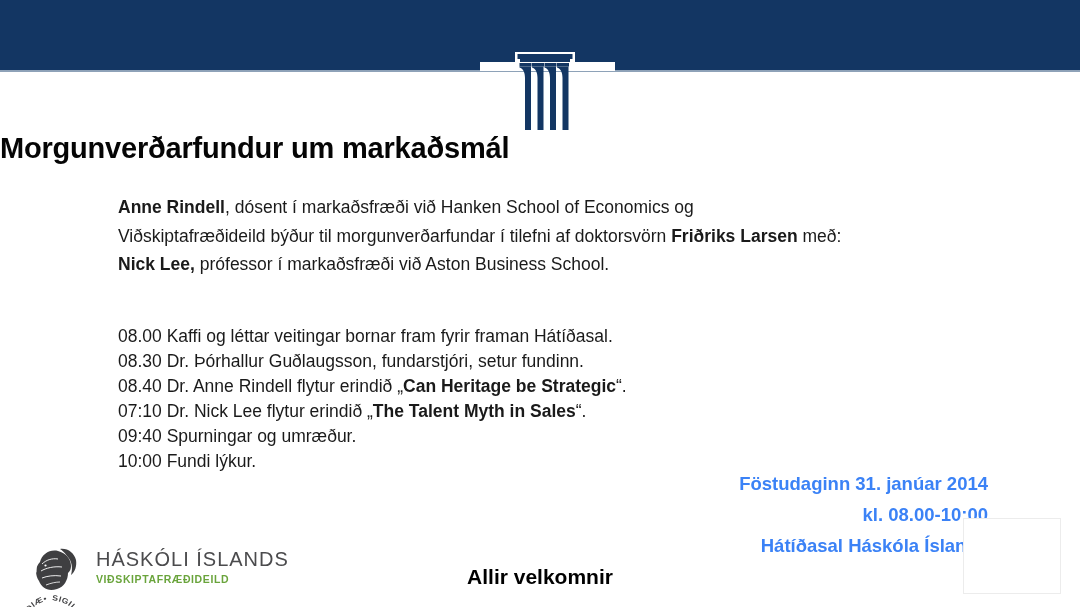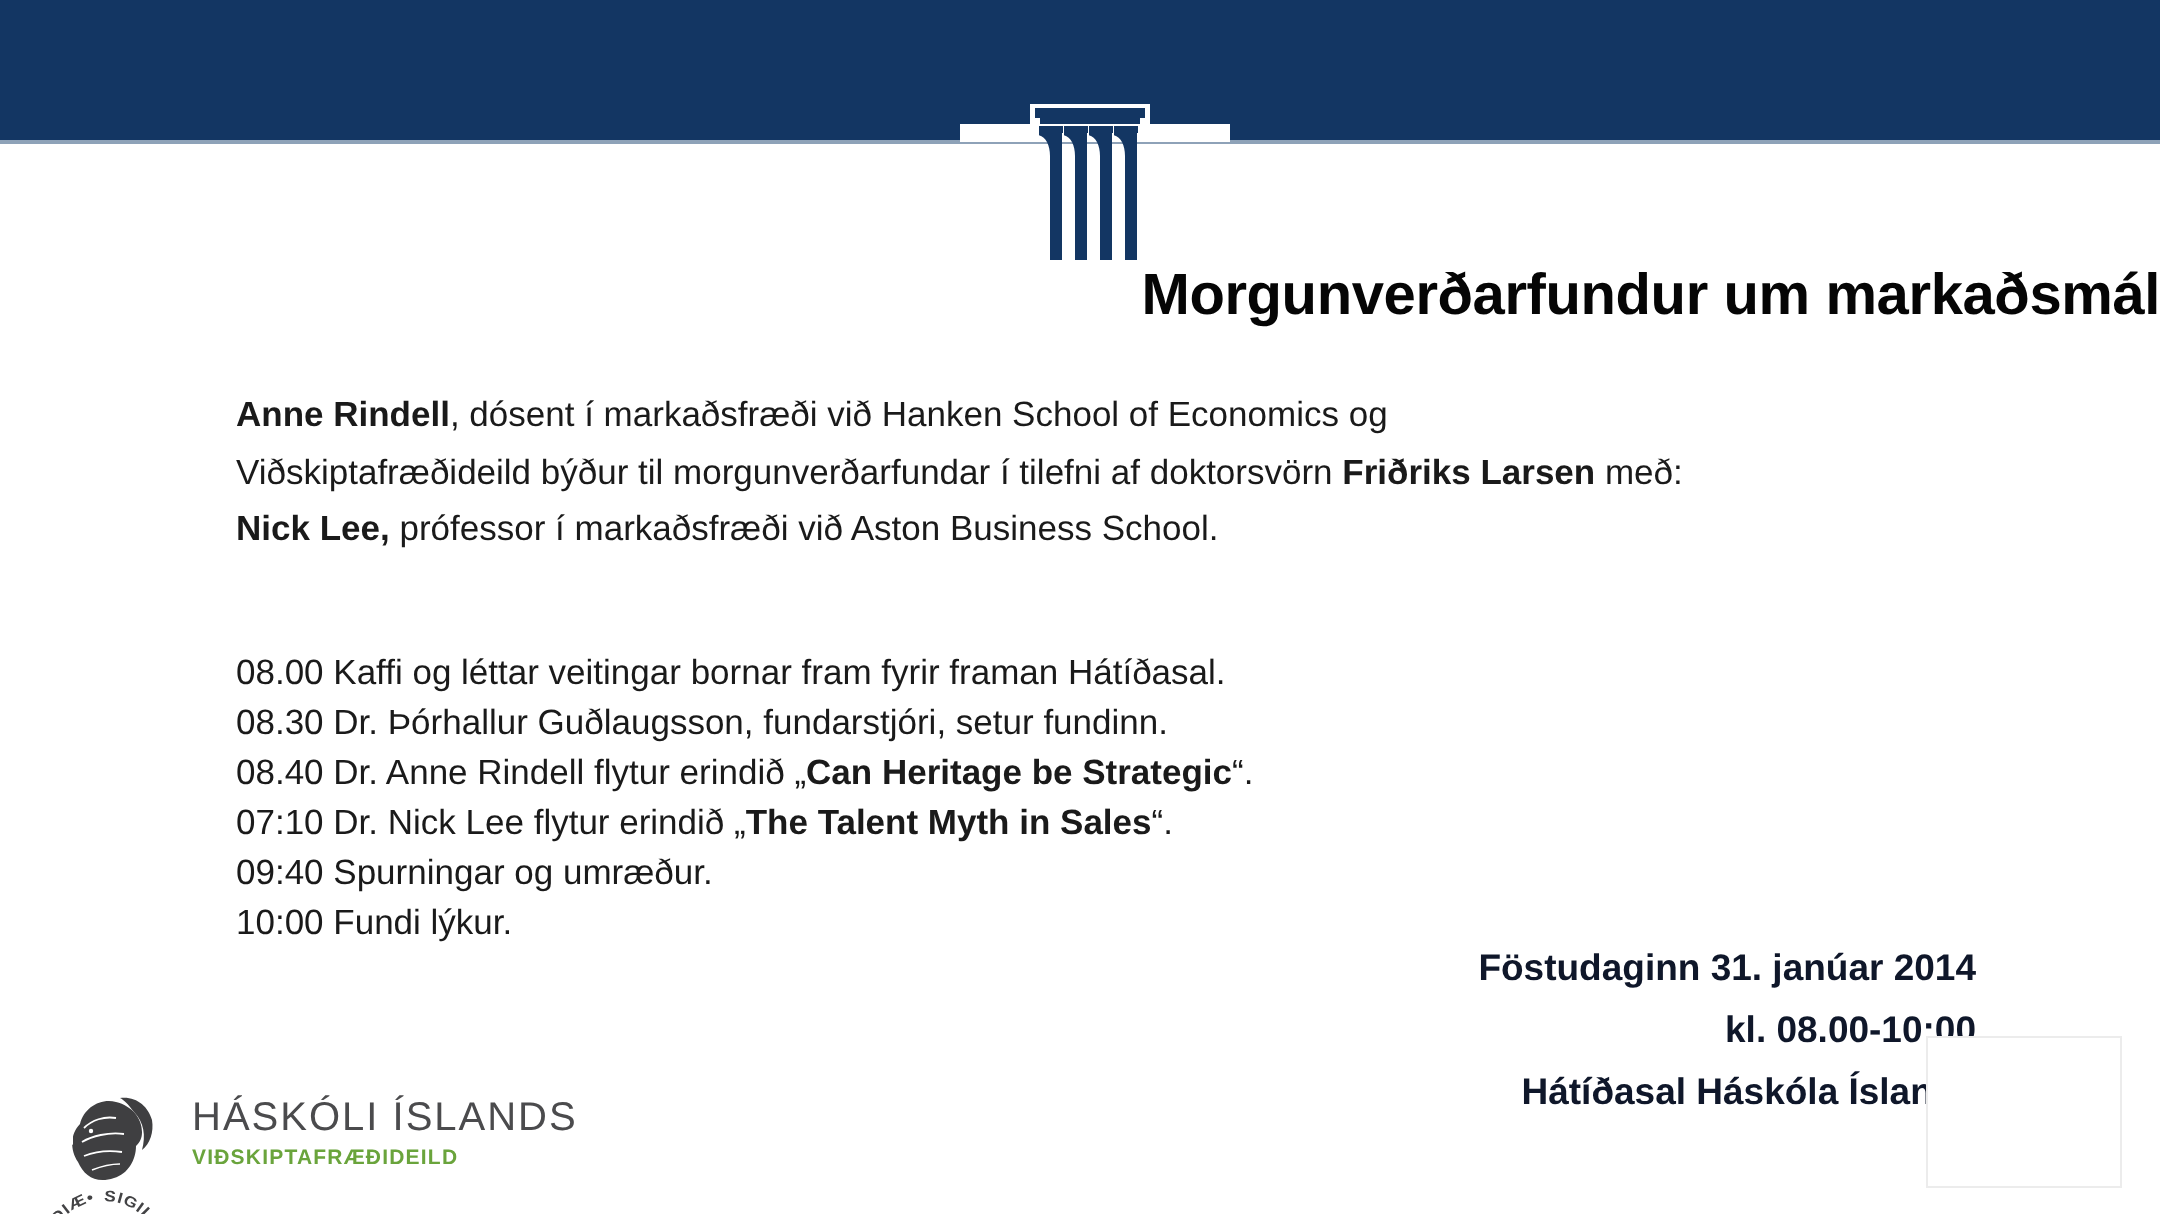--- a/index.html
+++ b/index.html
@@ -8,28 +8,28 @@
     font-family:"Liberation Sans","DejaVu Sans",sans-serif;color:var(--text);
   }
   .topbar{
     position:absolute;left:0;top:0;width:1080px;height:70px;
     background:var(--navy);border-bottom:2px solid var(--bar_edge);
   }
   .building-logo{position:absolute;left:475px;top:48px;width:140px;height:92px;}
   .navy-fill{fill:var(--navy);}
   .white-fill{fill:#ffffff;}
   .page-title{
-    position:absolute;left:0;top:134px;width:1080px;text-align:right;
+    position:absolute;left:0;top:134px;width:1080px;text-align:left;
     font-size:29px;font-weight:bold;line-height:1;color:var(--title);letter-spacing:-0.2px;
   }
   .intro{position:absolute;left:118px;top:193px;width:880px;font-size:17.5px;line-height:28.6px;}
   .schedule{position:absolute;left:118px;top:312px;width:880px;font-size:17.5px;line-height:25.1px;margin-top:12px;}
   .event-block{
     position:absolute;right:92px;top:469px;width:500px;text-align:right;
-    font-size:18.5px;font-weight:bold;line-height:30.8px;color:#0f172a;
+    font-size:18.5px;font-weight:bold;line-height:30.8px;color:#3b82f6;
   }
   .welcome{
     position:absolute;left:0;top:566px;width:1080px;text-align:center;
     font-size:21px;font-weight:bold;line-height:1;color:#000;
   }
   .seal{position:absolute;left:16px;top:536px;width:72px;height:72px;}
   .seal text{font-family:"Liberation Sans","DejaVu Sans",sans-serif;font-weight:bold;fill:var(--seal_gray);}
   .org-block{position:absolute;left:96px;top:549px;}
   .org-name{font-size:20px;font-weight:normal;letter-spacing:1px;color:var(--org_gray);line-height:1;}
   .dept-name{font-size:10.5px;font-weight:bold;letter-spacing:0.6px;color:var(--green);line-height:1;margin-top:5px;}
@@ -81,20 +81,21 @@
     <div class="seg"><span>09:40 Spurningar og umræður.</span></div>
     <div class="seg"><span>10:00 Fundi lýkur.</span></div>
   </div>
 
   <div class="event-block">
     <div>Föstudaginn 31. janúar 2014</div>
     <div>kl. 08.00-10:00</div>
     <div>Hátíðasal Háskóla Íslands</div>
   </div>
 
+  <div class="welcome">Allir velkomnir</div>
 
   <svg class="seal" viewBox="0 0 72 72" xmlns="http://www.w3.org/2000/svg" aria-hidden="true">
     <defs>
       <path id="sealring" d="M 36,64.5 A 28.5,28.5 0 1 1 35.97,64.5" fill="none"></path>
     </defs>
     <text font-size="7.6" letter-spacing="0.4">
       <textPath href="#sealring" startOffset="0" textLength="174" lengthAdjust="spacingAndGlyphs">SIGILLUM•UNIVERSITATIS•ISLANDIÆ•</textPath>
     </text>
 
     <g>

